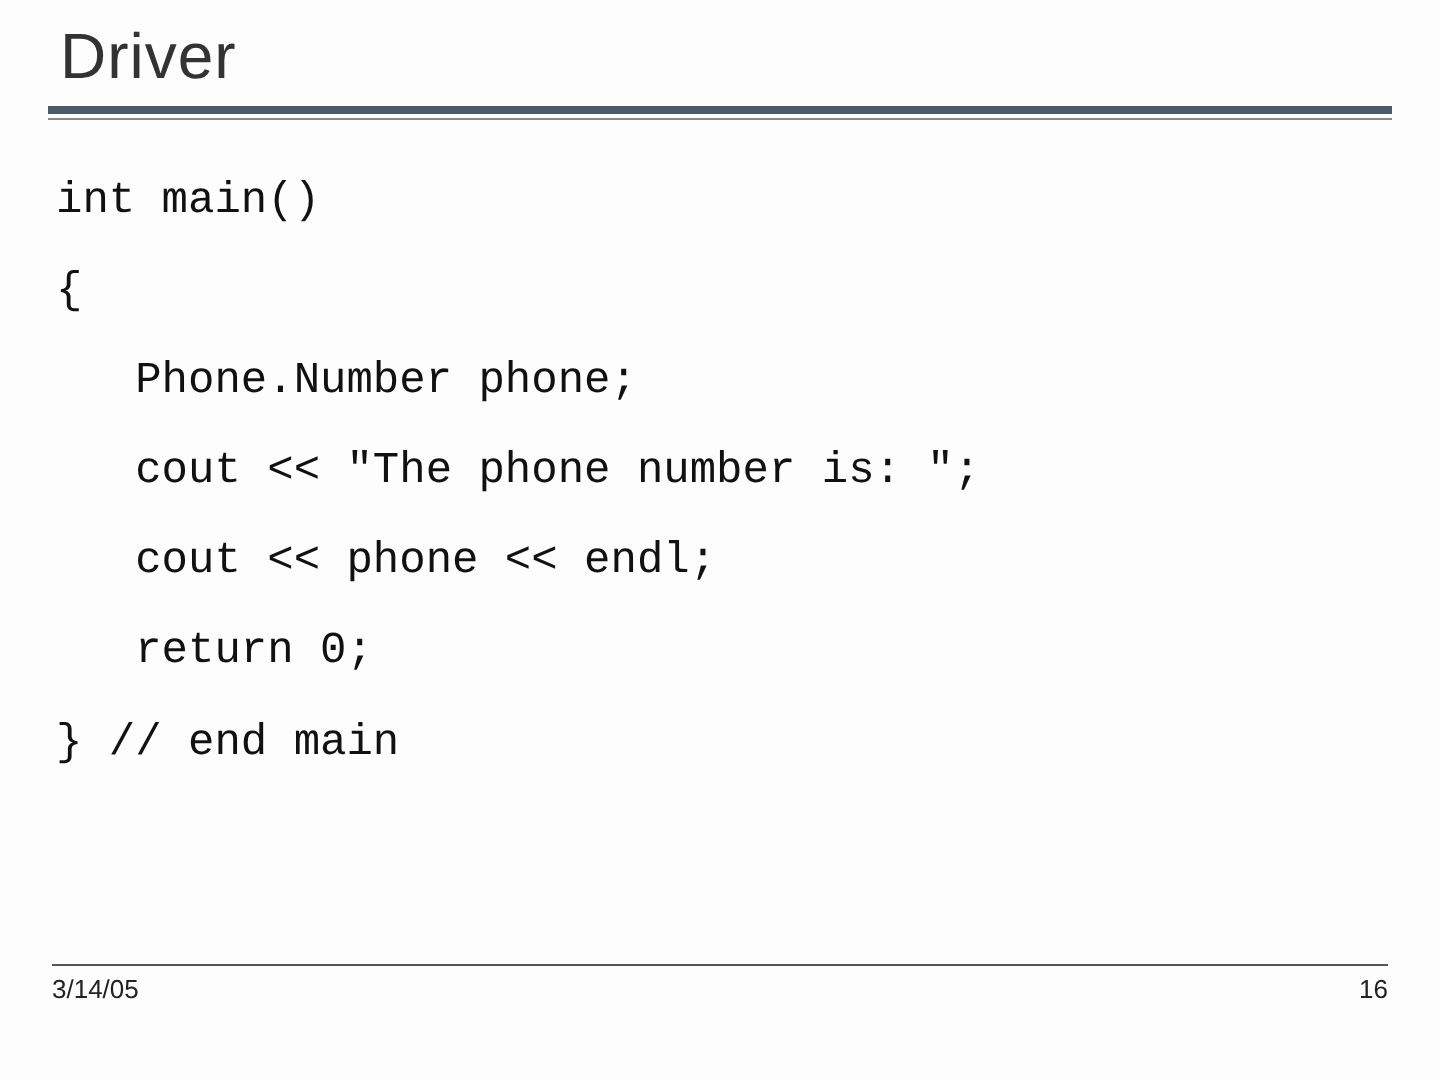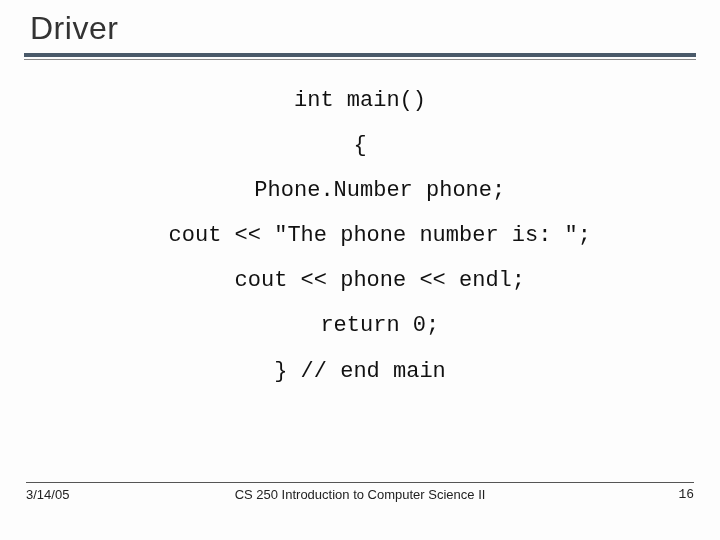--- a/index.html
+++ b/index.html
@@ -34,21 +34,20 @@
     border-top: 1px solid #888;
     margin-top: 2px;
   }
   .code-block {
     font-family: "Courier New", Courier, monospace;
     font-size: 22px;
     color: #111;
     padding: 18px 4px 0 4px;
     line-height: 2.05;
     white-space: pre;
-    text-align: center;
   }
   .footer {
     position: absolute;
     bottom: 18px;
     left: 0;
     width: 100%;
     padding: 0 26px;
   }
   .footer-rule {
     border: none;
@@ -58,21 +57,21 @@
   .footer-row {
     display: flex;
     justify-content: space-between;
     align-items: center;
     font-family: Arial, Helvetica, sans-serif;
     font-size: 13px;
     color: #222;
   }
   .footer-left { flex: 1; text-align: left; }
   .footer-center { flex: 2; text-align: center; }
-  .footer-right { flex: 1; text-align: right; font-family: Liberation Mono, monospace; }
+  .footer-right { flex: 1; text-align: right; }
 </style>
 </head>
 <body>
 
 <div class="slide">
 
   <div class="title">Driver</div>
   <hr class="rule-thick">
   <hr class="rule-thin">
 
@@ -81,18 +80,17 @@
    Phone.Number phone;
    cout &lt;&lt; "The phone number is: ";
    cout &lt;&lt; phone &lt;&lt; endl;
    return 0;
 } // end main</div>
 
   <div class="footer">
     <hr class="footer-rule">
     <div class="footer-row">
       <div class="footer-left">3/14/05</div>
-      <div class="footer-center">CS 250 Introduction to Computer Science II</div>
       <div class="footer-right">16</div>
     </div>
   </div>
 
 </div>
 
 </body></html>

